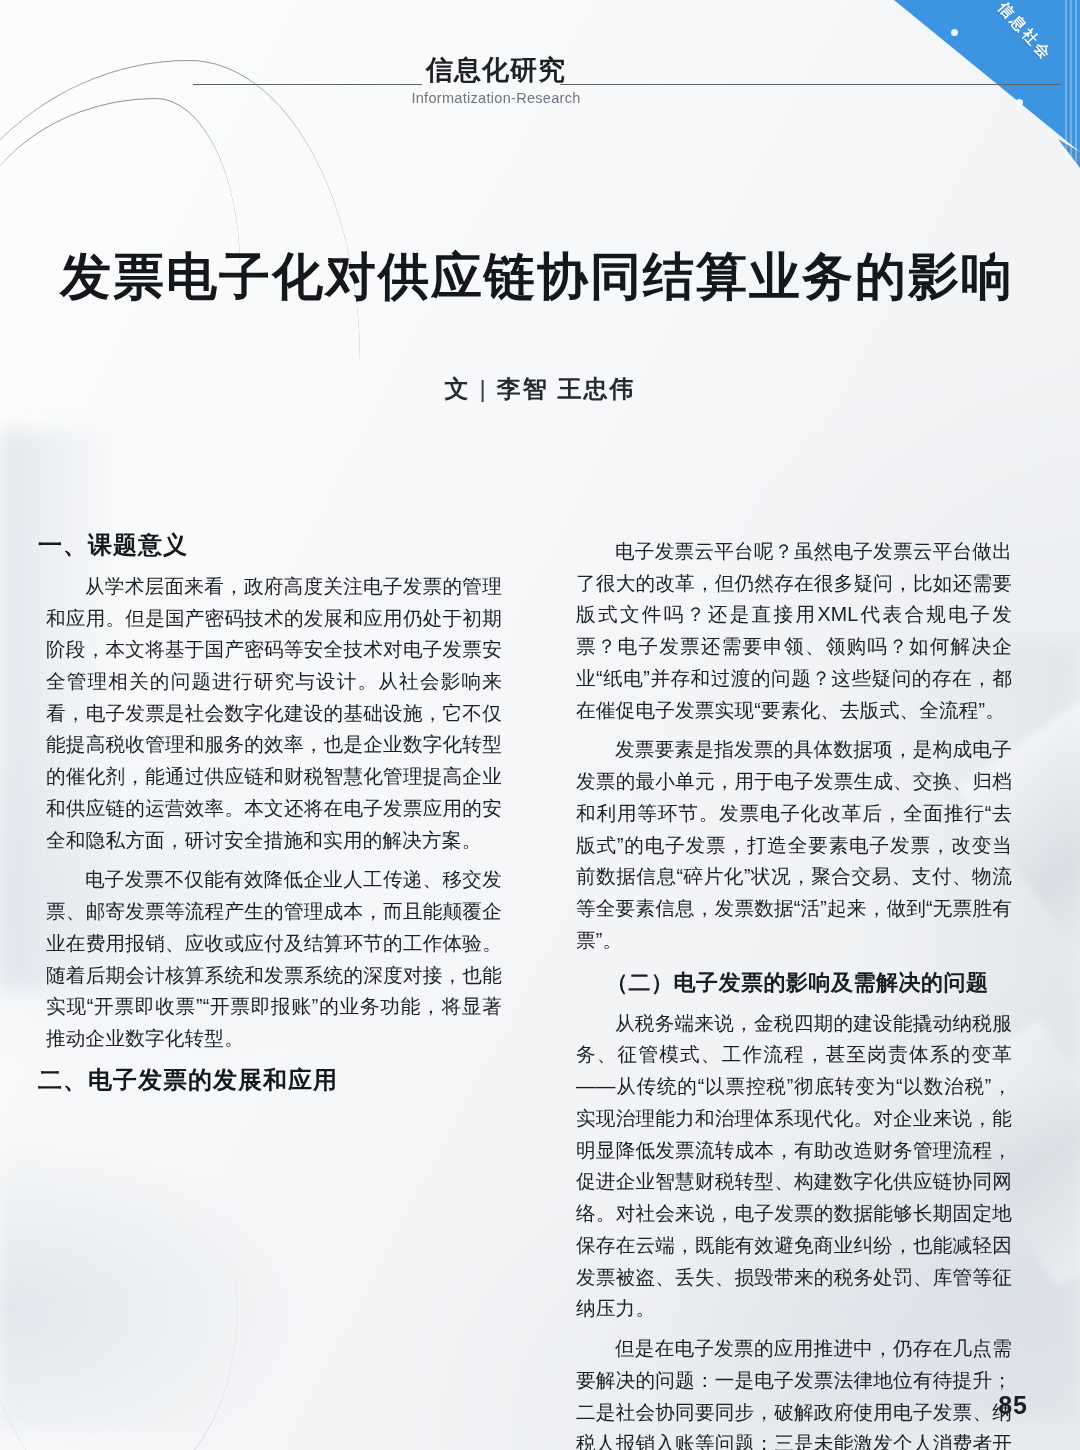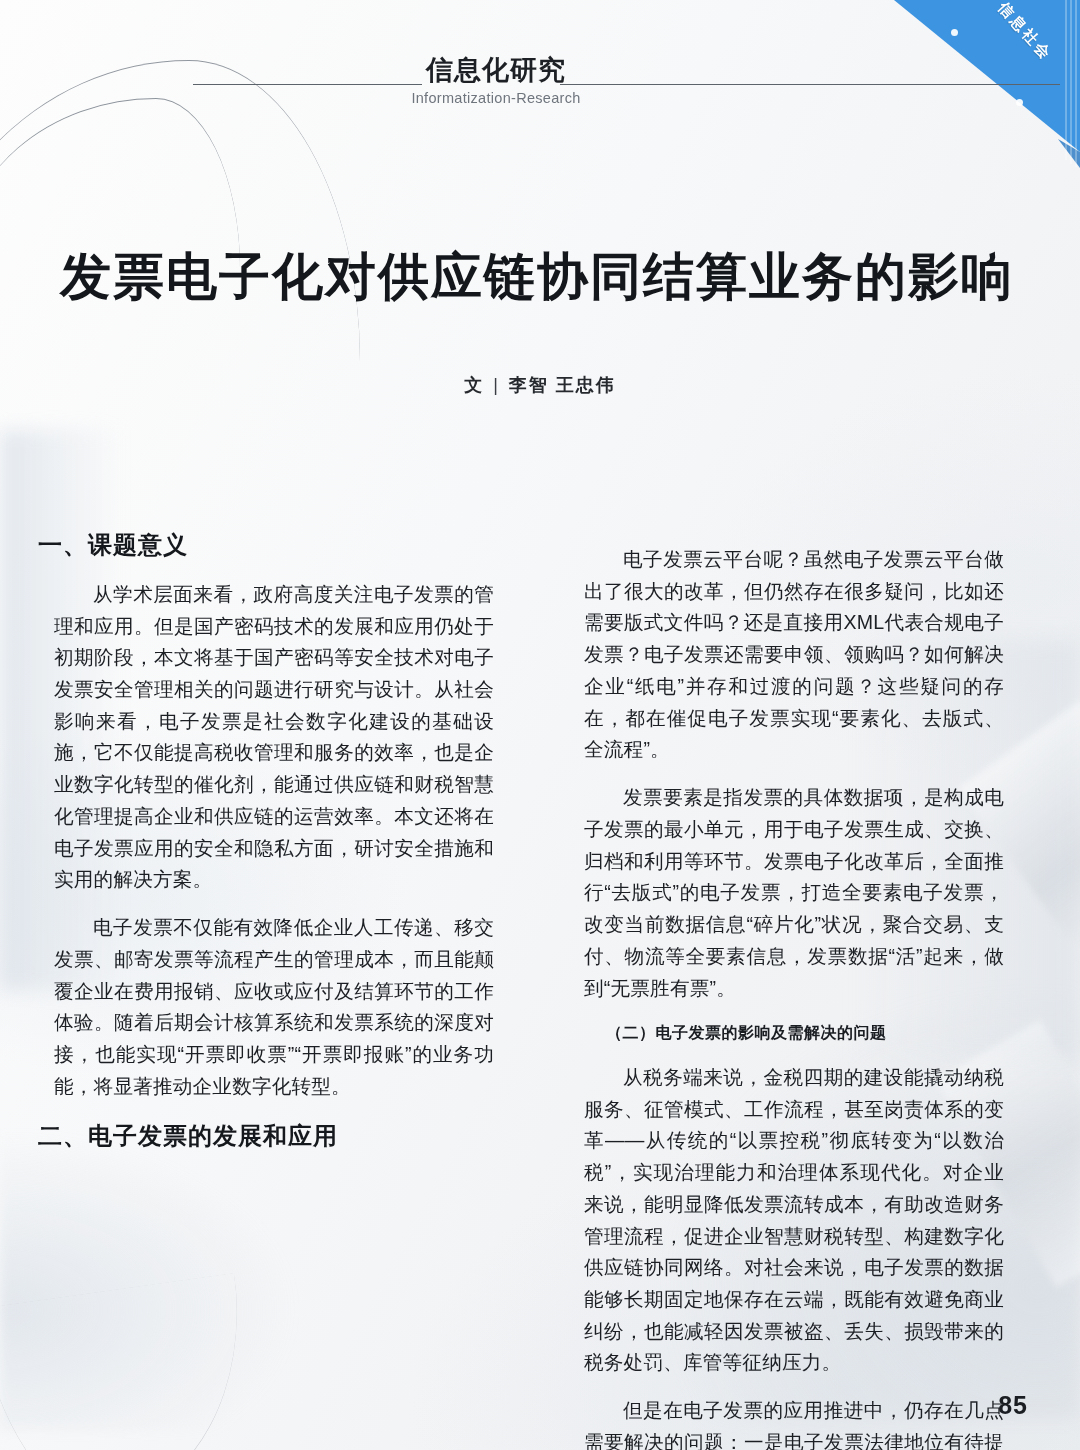--- a/index.html
+++ b/index.html
@@ -157,21 +157,21 @@
     font-size: 51px;
     letter-spacing: 2px;
     color: #14171b;
     line-height: 1.25;
   }
   .byline {
     position: absolute;
     left: 0; right: 0;
     top: 373px;
     text-align: center;
-    font-size: 18px;
+    font-size: 24px;
     font-weight: 700;
     color: #26292e;
     letter-spacing: 2px;
   }
   .byline .sep {
     display: inline-block;
     margin: 0 9px;
     color: #3a3e44;
     font-weight: 400;
   }
@@ -192,30 +192,30 @@
     font-family: "Liberation Serif", "DejaVu Serif", serif;
     font-weight: 700;
     font-size: 24px;
     color: #15181c;
     letter-spacing: 1px;
     margin: 0 0 2px 0;
     line-height: 1.45;
   }
   .h2.spaced { margin-top: 6px; }
   .h3 {
-    font-size: 16px;
+    font-size: 22px;
     font-weight: 700;
     color: #1a1d22;
     letter-spacing: .5px;
     margin: 2px 0 0 0;
     text-indent: 38px;
     line-height: 1.6;
   }
   p.para {
-    margin: 16px;
+    margin: 8px;
     font-size: 19.6px;
     line-height: 1.62;
     color: #1c1f24;
     text-indent: 39px;
     text-align: justify;
     text-justify: inter-character;
     letter-spacing: .2px;
   }
 
   

